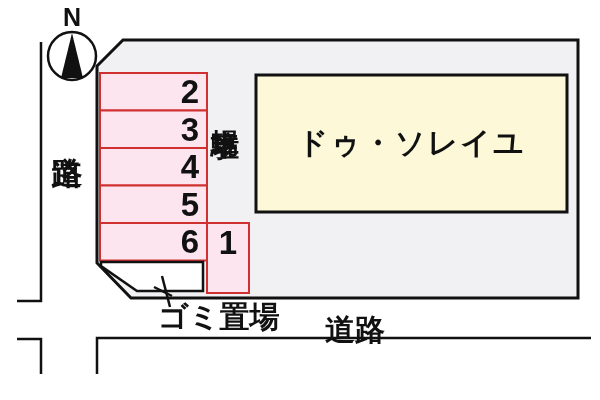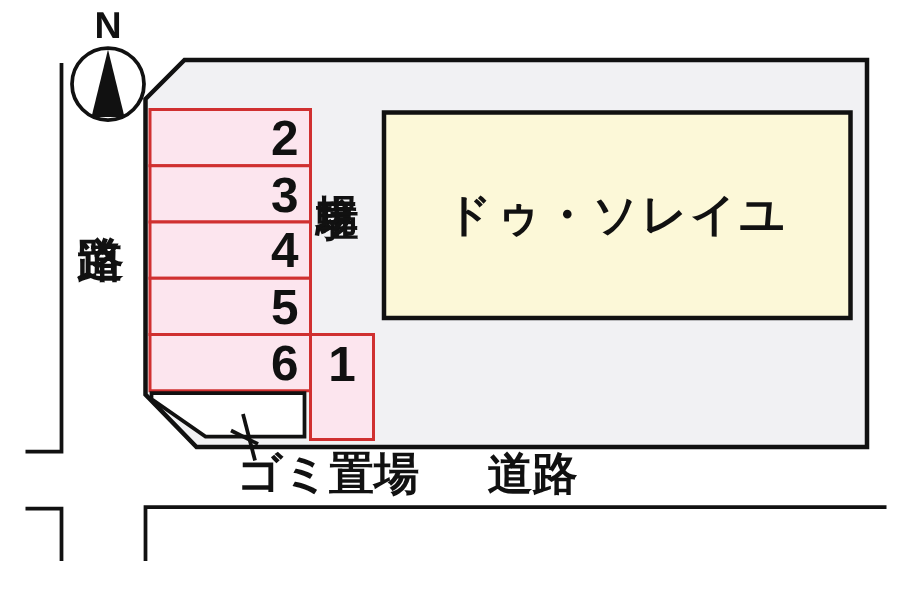--- a/index.html
+++ b/index.html
@@ -67,21 +67,21 @@
     left: 57px;
     top: 3px;
     width: 30px;
     text-align: center;
     font-size: 25px;
     font-weight: bold;
   }
   .road-left   { left: 50px;  top: 133px; font-size: 31px; }
   .parking-lbl { left: 210px; top: 108px; font-size: 28px; }
   .garbage-lbl { left: 131px; top: 301px; font-size: 30px; margin-left: 27px; }
-  .road-bottom { left: 325px; top: 301px; font-size: 30px; }
+  .road-bottom { left: 325px; top: 314px; font-size: 30px; }
 </style>
 </head>
 <body>
 
 <div class="stage">
 
   <svg width="600" height="400" viewBox="0 0 600 400">
 
     <polygon points="97,66 123,40 578,40 578,298 131,298 97,263" fill="#f1f1f3" stroke="#111111" stroke-width="3"></polygon>
 

